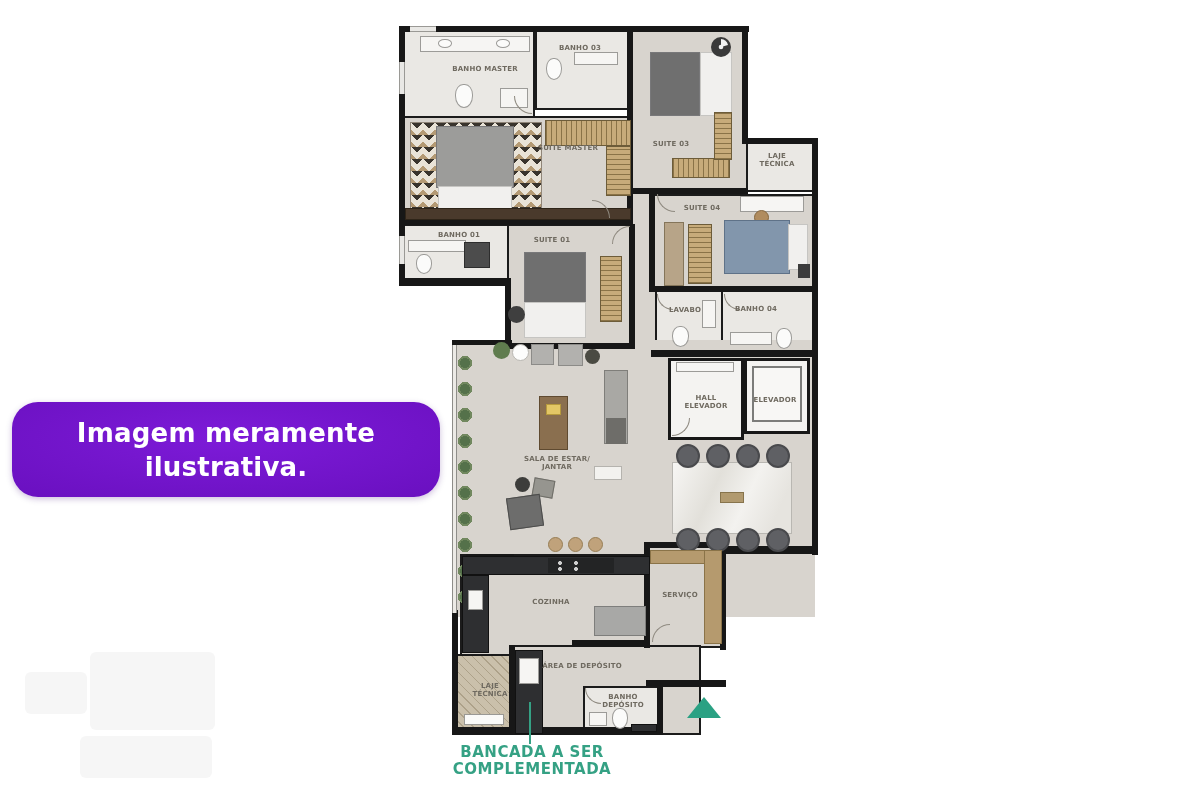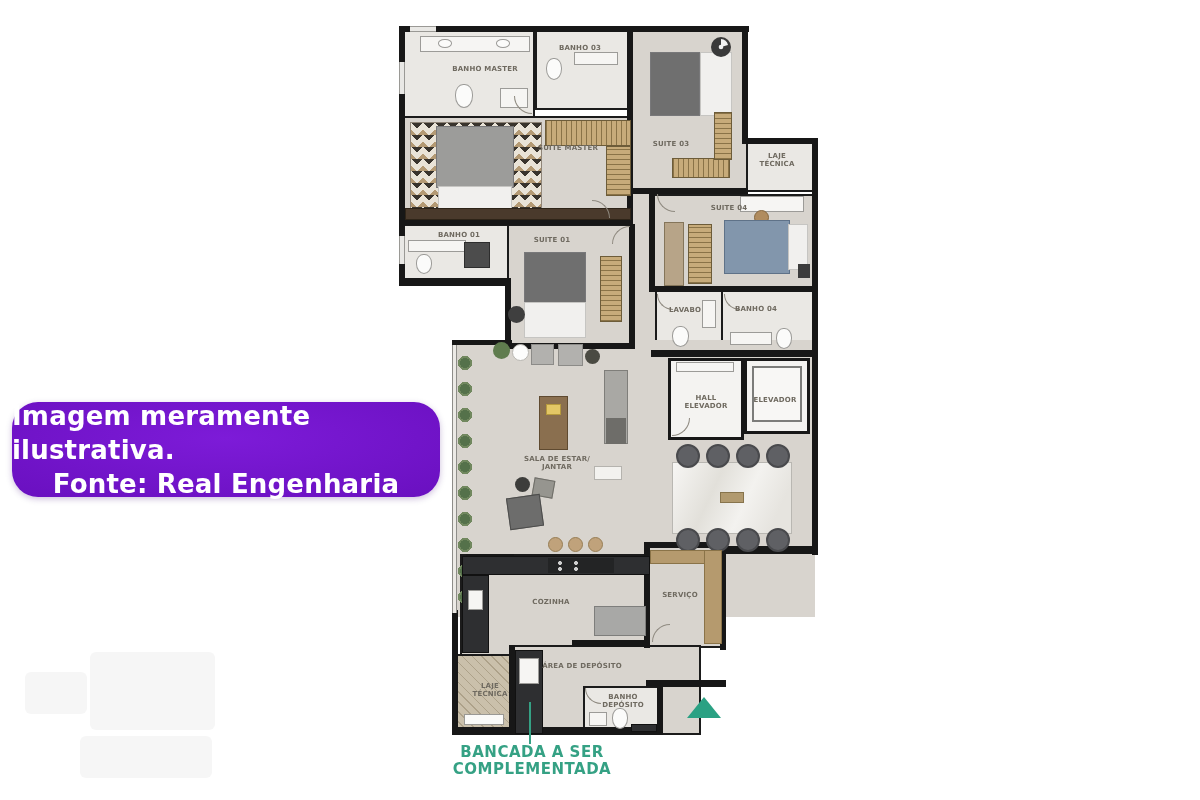--- a/index.html
+++ b/index.html
@@ -39,21 +39,21 @@
           border:1px solid #b9b7b2;}
   .planter{background-image:radial-gradient(circle at 50% 50%,#54714a 0 5px,#71885f 5px 7px,transparent 7px);
            background-size:16px 26px;background-repeat:repeat-y;}
   .laje-floor{background:#cac0ab;background-image:repeating-linear-gradient(45deg,rgba(120,105,75,.35) 0 1px,transparent 1px 7px);border:2px solid #1b1b1b;box-sizing:border-box;}
   
   .banner{position:absolute;left:12px;top:402px;width:428px;height:95px;border-radius:26px;
           background:radial-gradient(130% 150% at 50% 38%,#7d1bd8 0%,#6a10c0 55%,#52089b 100%);
           box-shadow:0 2px 6px rgba(60,0,120,.25);display:flex;flex-direction:column;
           justify-content:center;align-items:center;}
   .banner div{color:#ffffff;font-weight:bold;font-size:26px;line-height:34px;letter-spacing:.2px;
-          text-align:left;}
+          text-align:center;}
   
   .callout{position:absolute;left:452px;top:744px;width:160px;text-align:center;
            color:#35a184;font-weight:bold;font-size:15px;line-height:17px;letter-spacing:.5px;}
   .callout-line{position:absolute;left:529px;top:702px;width:2px;height:42px;background:#35a184;}
   .north{position:absolute;left:687px;top:697px;width:0;height:0;
          border-left:17px solid transparent;border-right:17px solid transparent;
          border-bottom:21px solid #2aa183;}
   
   .wm{position:absolute;background:#f6f6f6;border-radius:6px;}
 </style>
@@ -228,21 +228,21 @@
   <div class="door" style="left:585px;top:688px;width:16px;height:16px;"></div>
 
   <div class="lbl" style="left:485px;top:69px;">BANHO MASTER</div>
   <div class="lbl" style="left:580px;top:48px;">BANHO 03</div>
   <div class="lbl" style="left:568px;top:148px;">SUITE MASTER</div>
   <div class="lbl" style="left:671px;top:144px;">SUITE 03</div>
   <div class="lbl" style="left:777px;top:160px;">
     <span style="display:block;">LAJE</span>
     <span style="display:block;">TÉCNICA</span>
   </div>
-  <div class="lbl" style="left:702px;top:208px;margin-left:27px;">SUITE 04</div>
+  <div class="lbl" style="left:702px;top:208px;">SUITE 04</div>
   <div class="lbl" style="left:459px;top:235px;">BANHO 01</div>
   <div class="lbl" style="left:552px;top:240px;">SUITE 01</div>
   <div class="lbl" style="left:685px;top:310px;">LAVABO</div>
   <div class="lbl" style="left:756px;top:309px;">BANHO 04</div>
   <div class="lbl" style="left:706px;top:402px;">
     <span style="display:block;">HALL</span>
     <span style="display:block;">ELEVADOR</span>
   </div>
   <div class="lbl" style="left:775px;top:400px;">ELEVADOR</div>
   <div class="lbl" style="left:557px;top:463px;">
@@ -256,21 +256,20 @@
     <span style="display:block;">LAJE</span>
     <span style="display:block;">TÉCNICA</span>
   </div>
   <div class="lbl" style="left:623px;top:701px;">
     <span style="display:block;">BANHO</span>
     <span style="display:block;">DEPÓSITO</span>
   </div>
 
   <div class="banner">
     <div>Imagem meramente ilustrativa.</div>
-    <div>Fonte: Real Engenharia</div>
   </div>
 
   <div class="callout-line"></div>
   <div class="callout">
     <span style="display:block;">BANCADA A SER</span>
     <span style="display:block;">COMPLEMENTADA</span>
   </div>
 
   <div class="north"></div>
 

